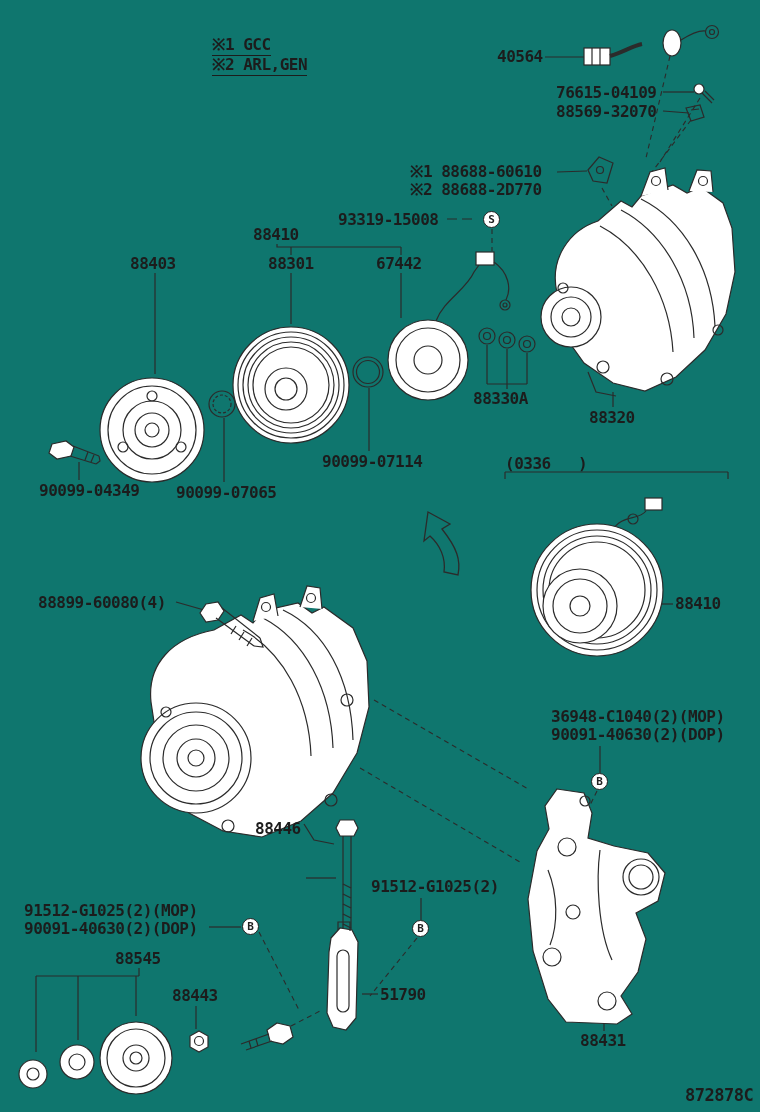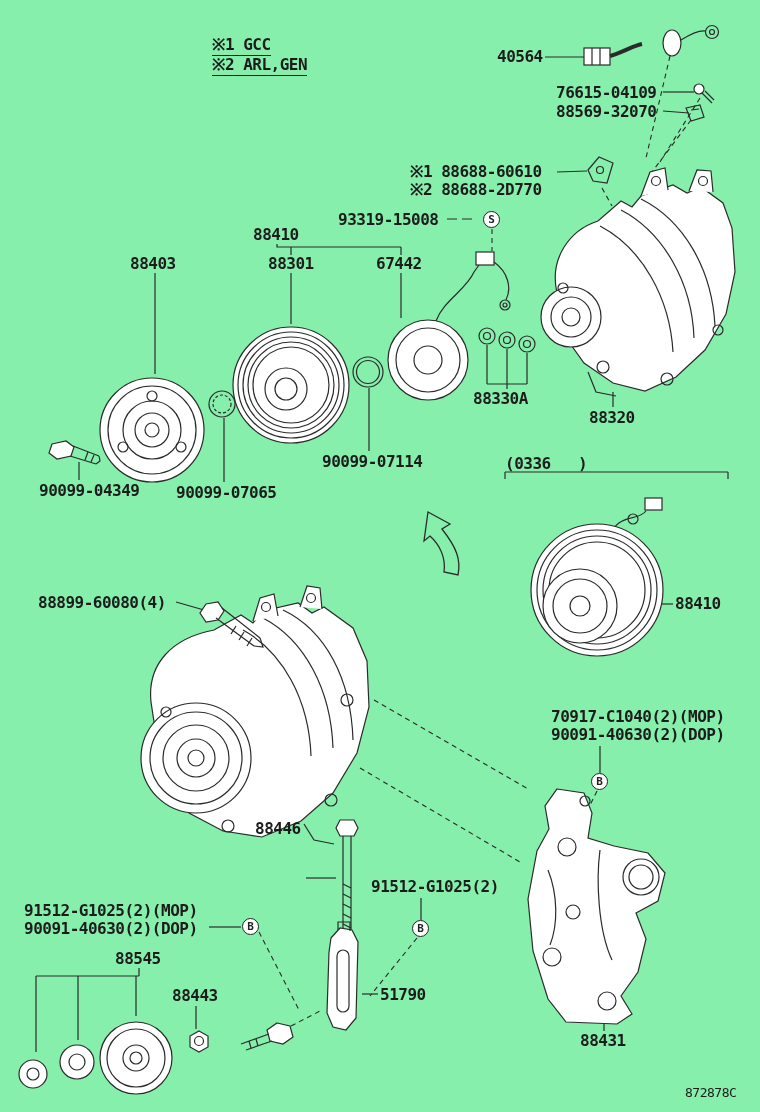--- a/index.html
+++ b/index.html
@@ -1,27 +1,27 @@
 <!DOCTYPE html>
 <html><head>
 <meta charset="utf-8">
 <style>
   *{margin:0;padding:0;box-sizing:border-box}
   html,body{background:#fff}
   .canvas{
-    position:relative;width:760px;height:1112px;background:#86efac;
+    position:relative;width:760px;height:1112px;background:#0f766e;
     font-family:"DejaVu Sans Mono","Liberation Mono",monospace;overflow:hidden;padding-left:31px;
   }
   .art{position:absolute;left:0;top:0}
   .lbl{
     position:absolute;font-size:16px;font-weight:700;line-height:1.12;
     color:#1c1c1c;white-space:pre;letter-spacing:-0.5px;
   }
   .lbl.u{border-bottom:1.5px solid #1c1c1c;padding-bottom:1px}
-  .lbl.doc{font-size:13px;font-weight:400}
+  .lbl.doc{font-size:17px;font-weight:700}
   .sym{
     position:absolute;width:17px;height:17px;border:1.6px solid #222;border-radius:50%;
     background:#fff;display:flex;align-items:center;justify-content:center;
     font-size:11px;font-weight:700;color:#222;
   }
 </style>
 </head>
 <body>
 
 <div class="canvas">
@@ -270,21 +270,21 @@
   <div class="lbl" style="left:268px;top:255px">88301</div>
   <div class="lbl" style="left:376px;top:255px">67442</div>
   <div class="lbl" style="left:473px;top:390px">88330A</div>
   <div class="lbl" style="left:589px;top:409px">88320</div>
   <div class="lbl" style="left:322px;top:453px">90099-07114</div>
   <div class="lbl" style="left:39px;top:482px">90099-04349</div>
   <div class="lbl" style="left:176px;top:484px">90099-07065</div>
   <div class="lbl" style="left:505px;top:455px">(0336   )</div>
   <div class="lbl" style="left:675px;top:595px">88410</div>
   <div class="lbl" style="left:38px;top:594px">88899-60080(4)</div>
-  <div class="lbl" style="left:551px;top:708px">70917-C1040(2)(MOP)</div>
+  <div class="lbl" style="left:551px;top:708px">36948-C1040(2)(MOP)</div>
   <div class="lbl" style="left:551px;top:726px">90091-40630(2)(DOP)</div>
   <div class="lbl" style="left:255px;top:820px">88446</div>
   <div class="lbl" style="left:371px;top:878px">91512-G1025(2)</div>
   <div class="lbl" style="left:24px;top:902px">91512-G1025(2)(MOP)</div>
   <div class="lbl" style="left:24px;top:920px">90091-40630(2)(DOP)</div>
   <div class="lbl" style="left:115px;top:950px">88545</div>
   <div class="lbl" style="left:172px;top:987px">88443</div>
   <div class="lbl" style="left:380px;top:986px">51790</div>
   <div class="lbl" style="left:580px;top:1032px">88431</div>
 

